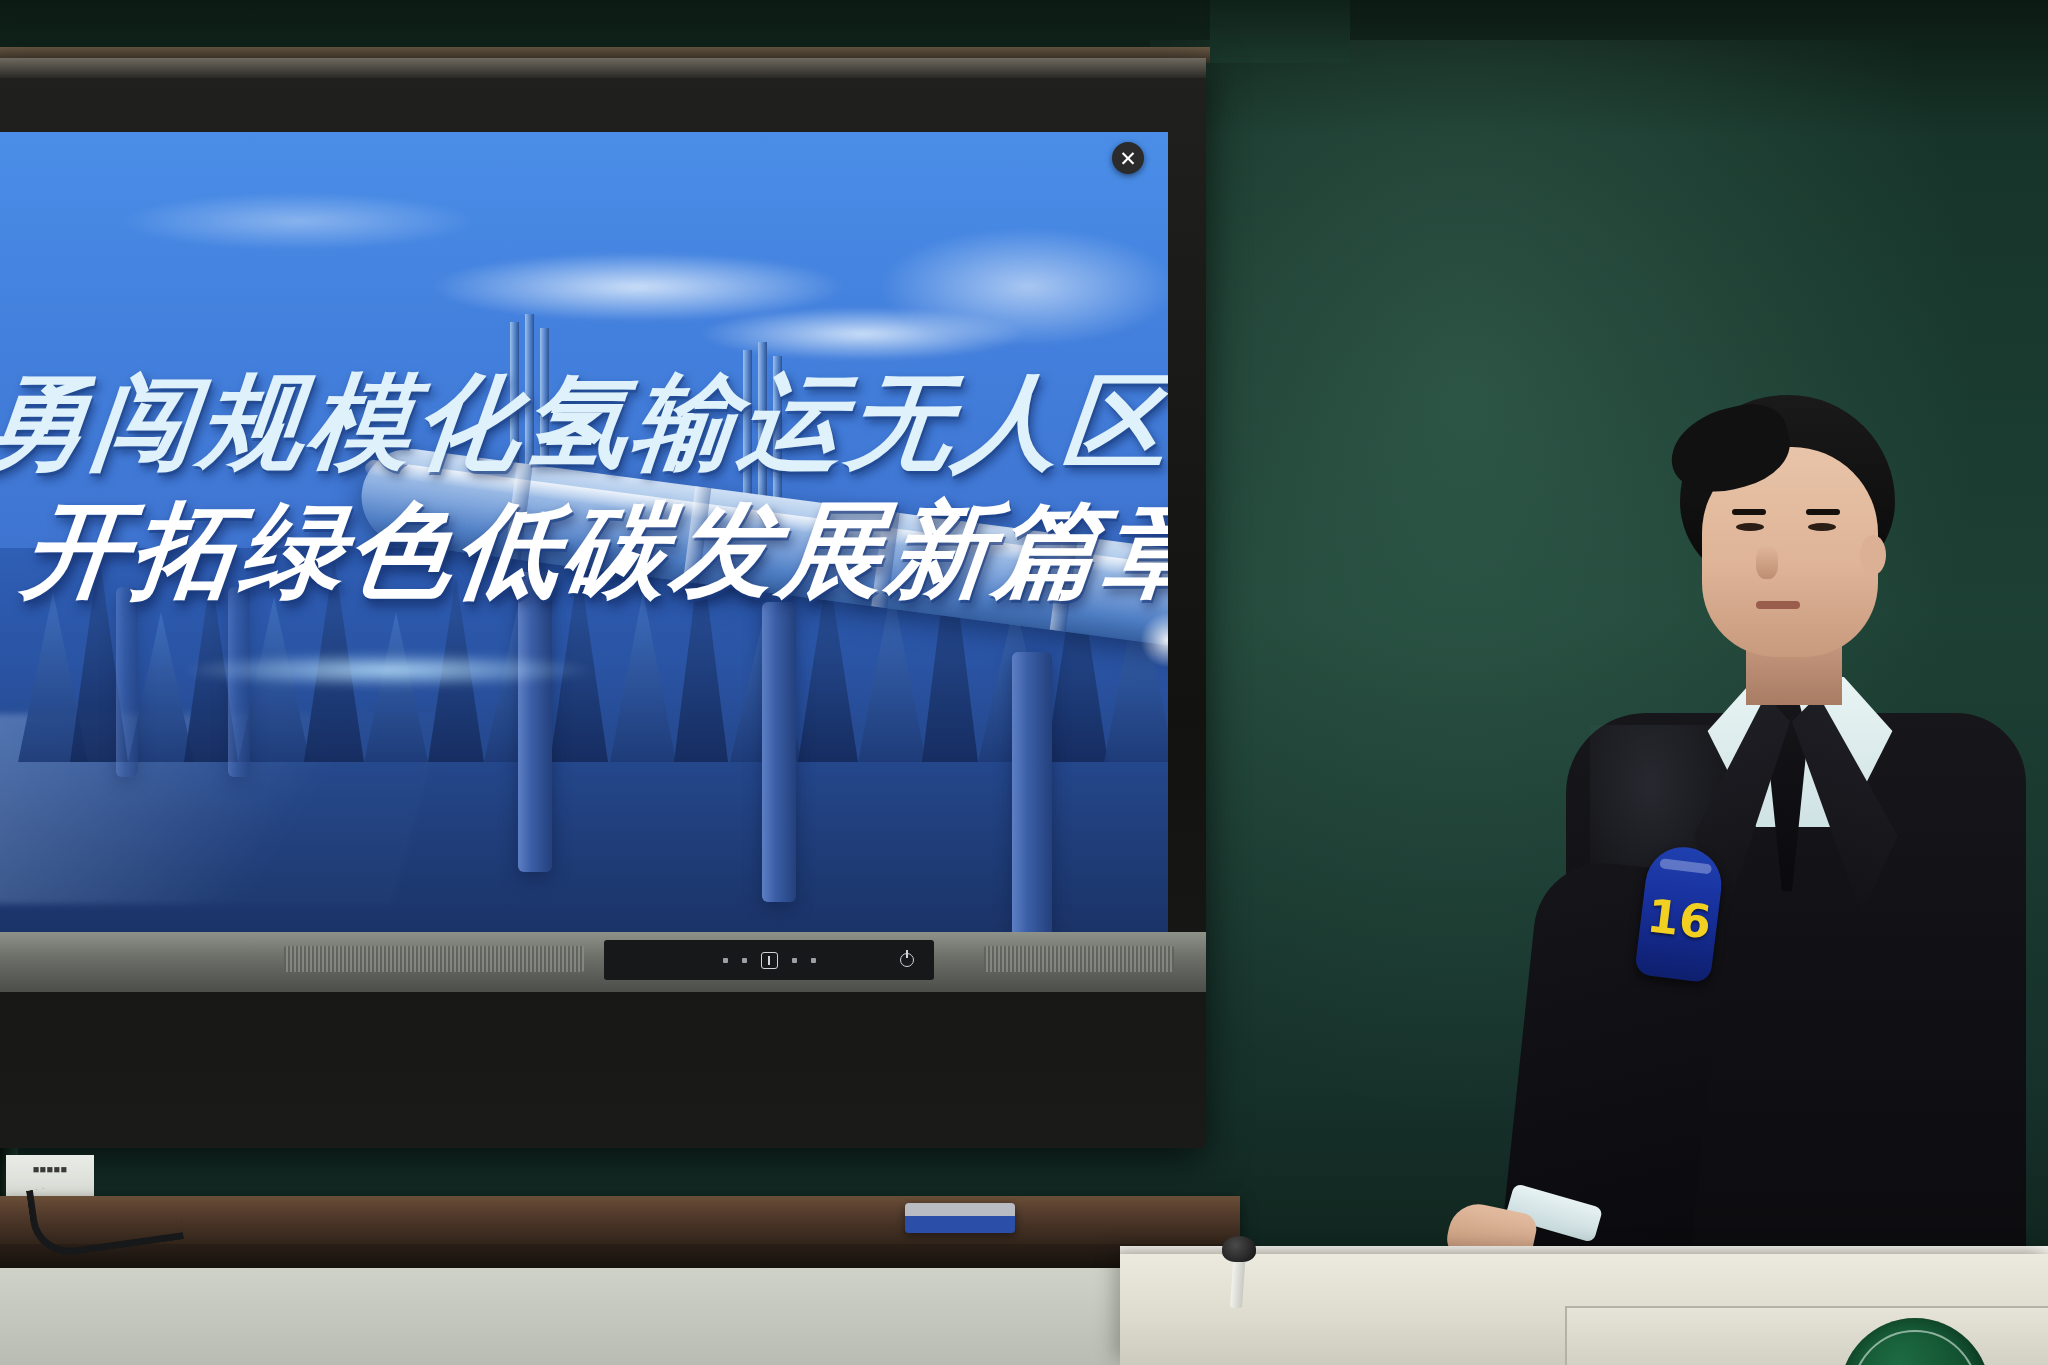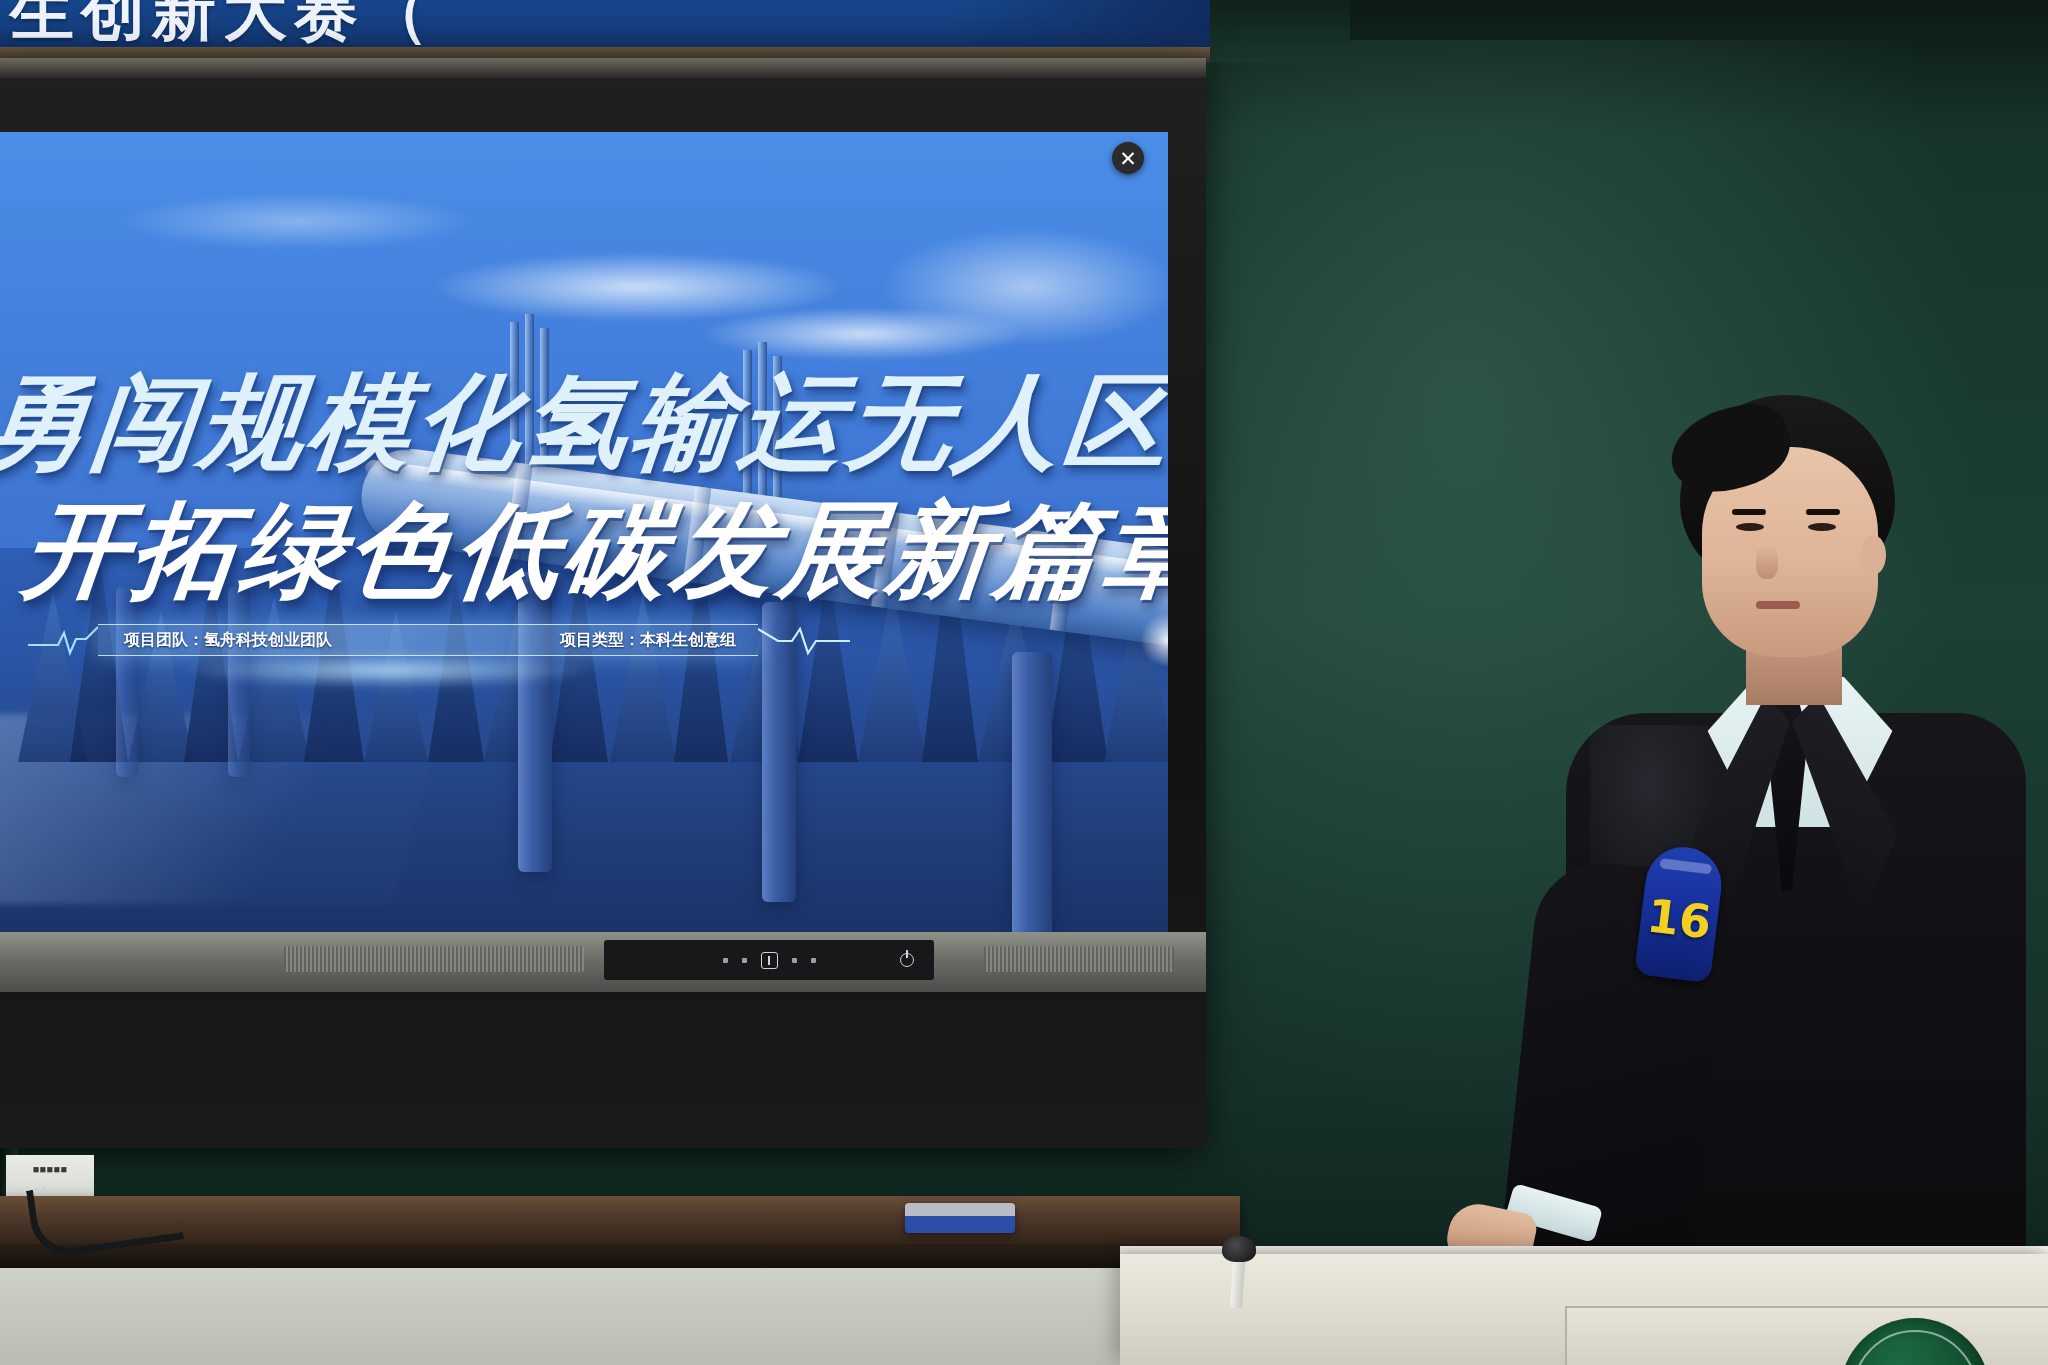--- a/index.html
+++ b/index.html
@@ -394,24 +394,20 @@
 </style>
 </head>
 <body>
 
 <div id="stage">
 
   <div class="wall"></div>
   <div class="wall-sheen"></div>
   <div class="wall-edge-left"></div>
 
-  <div class="banner">
-    <div class="banner-text">生创新大赛（</div>
-    <div class="banner-rightfade"></div>
-  </div>
   <div class="banner-strip-under"></div>
   <div class="banner-wallgap"></div>
 
   <div class="display-frame">
     <div class="display-frame-top"></div>
 
     <div class="screen">
 
       <div class="sky"></div>
       <div class="cloud c1"></div>
@@ -463,34 +459,20 @@
       <div class="pipe-support" style="left:1014px;top:520px; width:40px; height:290px;"></div>
       <div class="pipe-support" style="left:118px; top:455px; width:22px; height:190px; opacity:.55;"></div>
       <div class="pipe-support" style="left:230px; top:455px; width:22px; height:190px; opacity:.55;"></div>
 
       <div class="title-wrap">
         <div class="title-line t1">勇闯规模化氢输运无人区</div>
         <div class="title-line t2">开拓绿色低碳发展新篇章</div>
       </div>
 
       <div class="infobar-glow"></div>
-      <div class="infobar">
-        <svg class="pulse-left" width="70" height="36" viewBox="0 0 70 36">
-          <polyline points="0,22 30,22 36,10 42,30 48,16 58,16 70,4" fill="none" stroke="#9fe0ff" stroke-width="2.2"></polyline>
-        </svg>
-        <span class="info-item info-left">
-          <span>项目团队：</span><span>氢舟科技创业团队</span>
-        </span>
-        <span class="info-item info-right">
-          <span>项目类型：</span><span>本科生创意组</span>
-        </span>
-        <svg class="pulse-right" width="92" height="36" viewBox="0 0 92 36">
-          <polyline points="0,6 20,18 34,18 42,6 50,30 58,18 92,18" fill="none" stroke="#cfeeff" stroke-width="2.2"></polyline>
-        </svg>
-      </div>
 
       <div class="flare"></div>
 
       <div class="close-btn">✕</div>
     </div>
 
     <div class="bezel-bottom">
       <div class="bezel-speaker" style="left:300px; width:300px;"></div>
       <div class="bezel-speaker" style="left:1000px; width:190px;"></div>
       <div class="bezel-ctrl">

